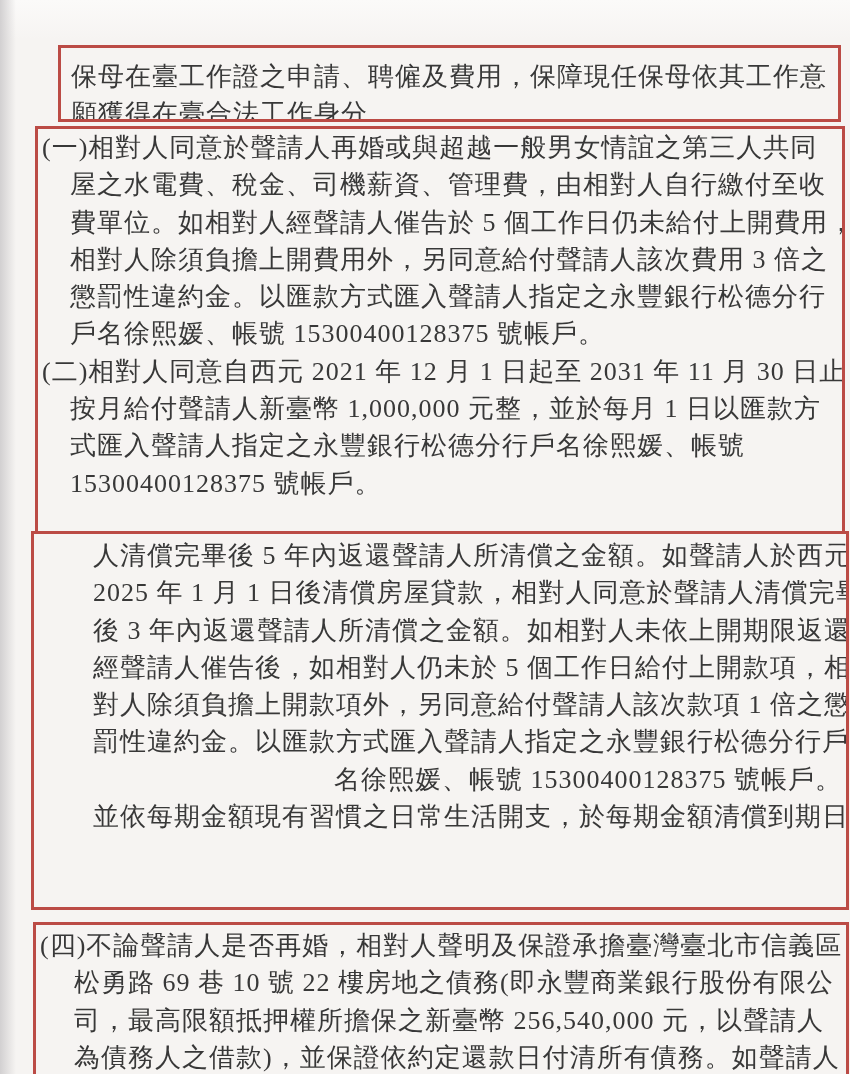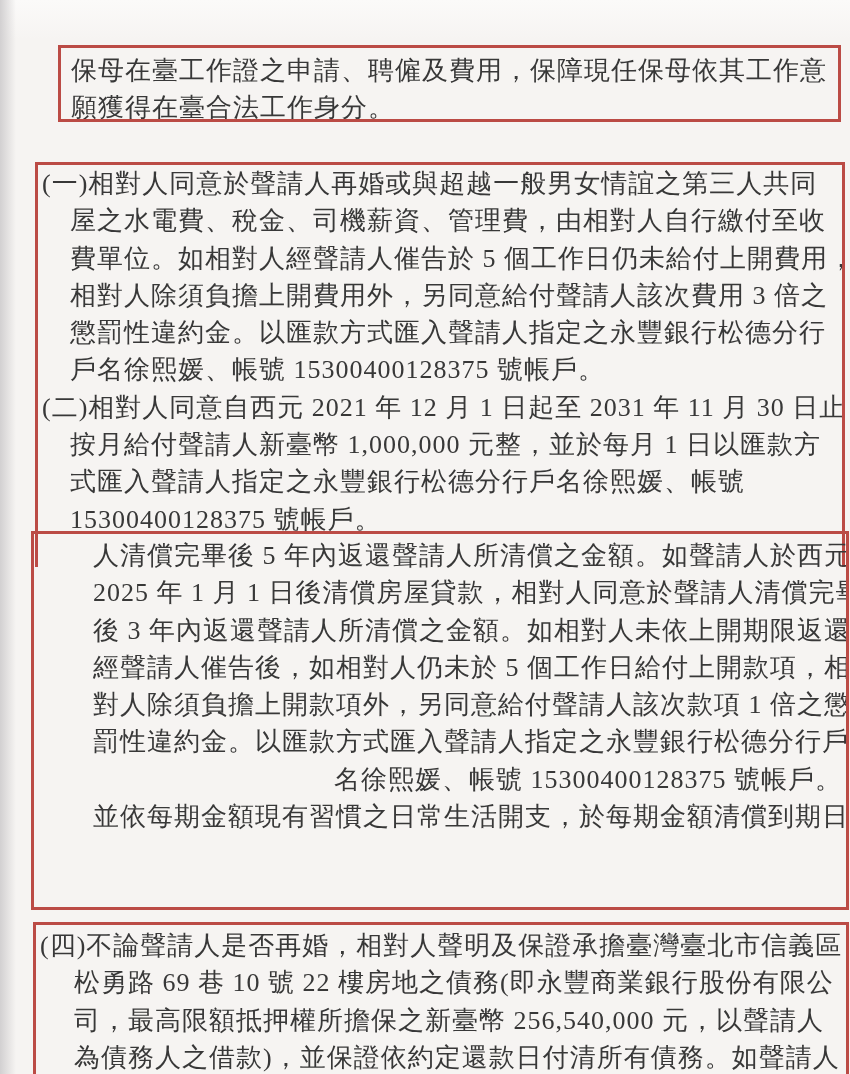--- a/index.html
+++ b/index.html
@@ -35,22 +35,22 @@
   .rbox {
     position: absolute;
     border: 3px solid #bb4b45;
     box-sizing: border-box;
     overflow: hidden;
   }
   .line {
     line-height: 37.3px;
     white-space: nowrap;
   }
-  #box1 { left: 58px; top: 45px;  width: 783px; height: 77px;  padding: 4px 10px; }
-  #box2 { left: 35px; top: 126px; width: 810px; height: 405px; padding: 0 4px 0 4px; border-bottom: none; margin-top: 36px; }
+  #box1 { left: 58px; top: 45px;  width: 783px; height: 77px;  padding: 10px 10px; }
+  #box2 { left: 35px; top: 126px; width: 810px; height: 405px; padding: 0 4px 0 4px; border-bottom: none; }
   #box3 { left: 31px; top: 531px; width: 818px; height: 379px; padding: 3px 4px 0 9px; }
   #box4 { left: 33px; top: 922px; width: 816px; height: 160px; padding: 2px 4px 0 4px; border-bottom: none; }
   #box2 .cont { margin-left: 28px; }
   #box3 .cont { margin-left: 50px; text-align: right; }
   #box4 .cont { margin-left: 34px; }
 </style>
 </head>
 <body>
 
 <div class="page">

